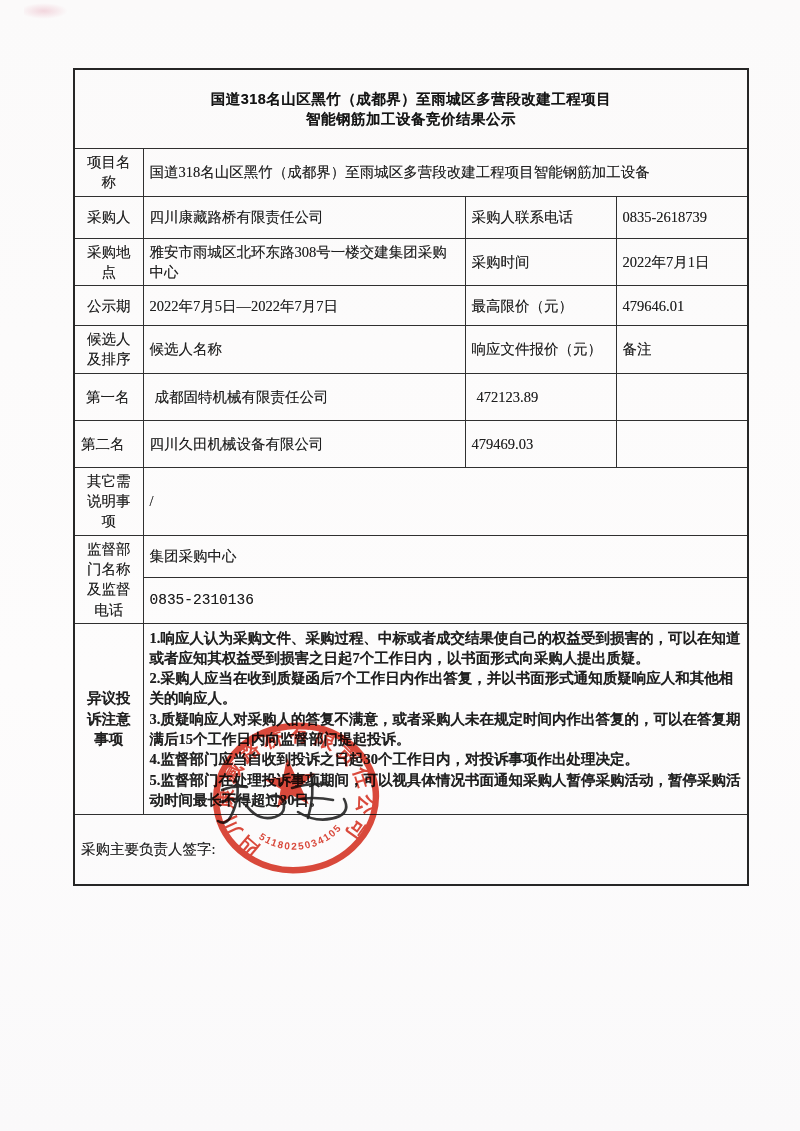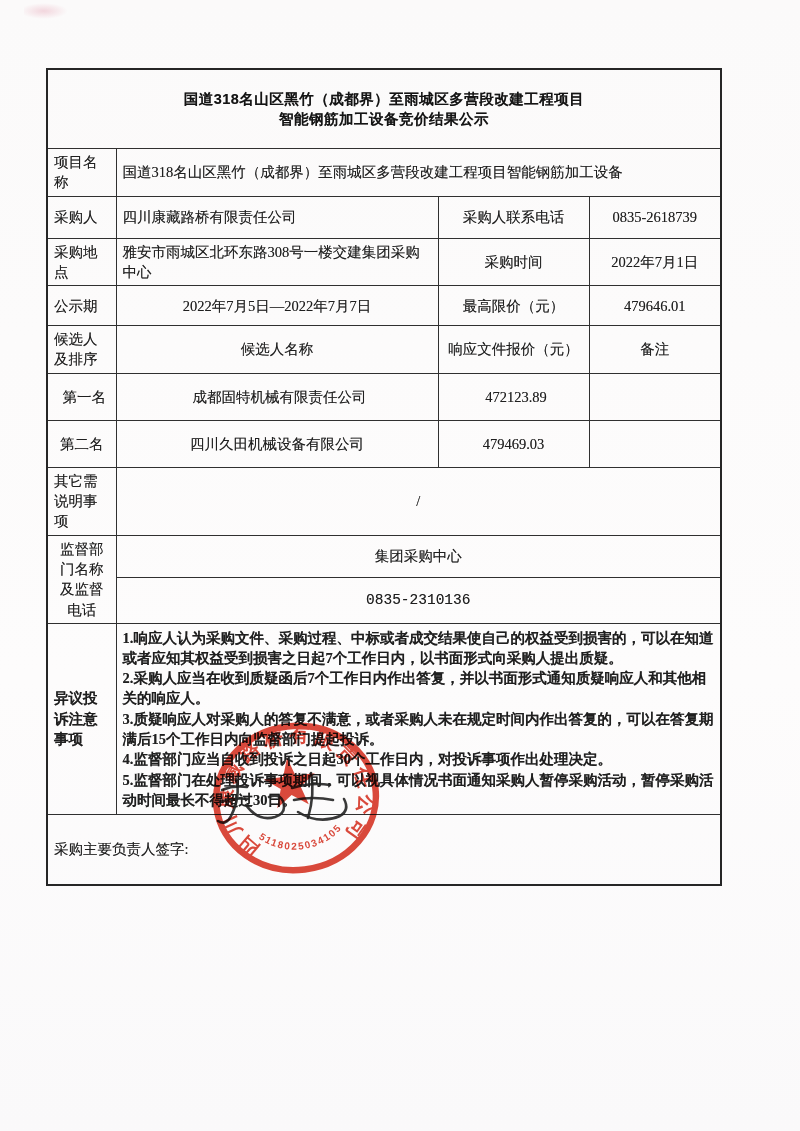--- a/index.html
+++ b/index.html
@@ -9,39 +9,39 @@
     font-family:"Liberation Serif","DejaVu Serif",serif;
     color:#1f1f1f;
   }
   .paper{position:absolute;inset:0;background:linear-gradient(180deg,#fbfafa 0%,#fdfcfc 60%,#faf9fa 100%);}
   .smudge{
     position:absolute;left:24px;top:3px;width:44px;height:16px;
     background:radial-gradient(ellipse at 45% 50%, rgba(219,120,146,.28), rgba(219,120,146,0) 70%);
     pointer-events:none;
   }
   table.doc{
-    position:absolute;left:46px;top:68px;width:674px;
+    position:absolute;left:73px;top:68px;width:674px;
     border-collapse:collapse;table-layout:fixed;
     border:2.4px solid #262626;
   }
   table.doc td{
     border:1.5px solid #303030;
     padding:3px 6px;vertical-align:middle;
     font-size:14.5px;line-height:1.4;
     text-shadow:0 0 .4px rgba(40,40,40,.55);
     word-break:break-all;
   }
   td.title-cell{
     text-align:center;font-weight:bold;font-size:18px;line-height:1.65;
     font-family:"Liberation Sans","DejaVu Sans",sans-serif;
     letter-spacing:.5px;color:#141414;
   }
-  td.lbl{padding:3px 4px;font-size:14px;}
+  td.lbl{padding:3px 4px;font-size:14px;text-align:center;}
   td.lbl-c{padding:3px 4px;font-size:14px;text-align:center;margin-left:10px;}
-  .ctr{text-align:center;}
+  .ctr{}
   td.obj-cell{padding:5px 8px 4px 8px;vertical-align:top;font-size:14.3px;line-height:21px;}
   .obj-line{margin:0;}
   td.sign-cell{font-size:15px;padding-left:5px;}
   
   tr.r-title  td{height:72px;}
   tr.r-project td{height:39px;}
   tr.r-purch  td{height:35px;margin-top:16px;}
   tr.r-loc    td{height:39px;}
   tr.r-pub    td{height:33px;}
   tr.r-chead  td{height:36px;}

